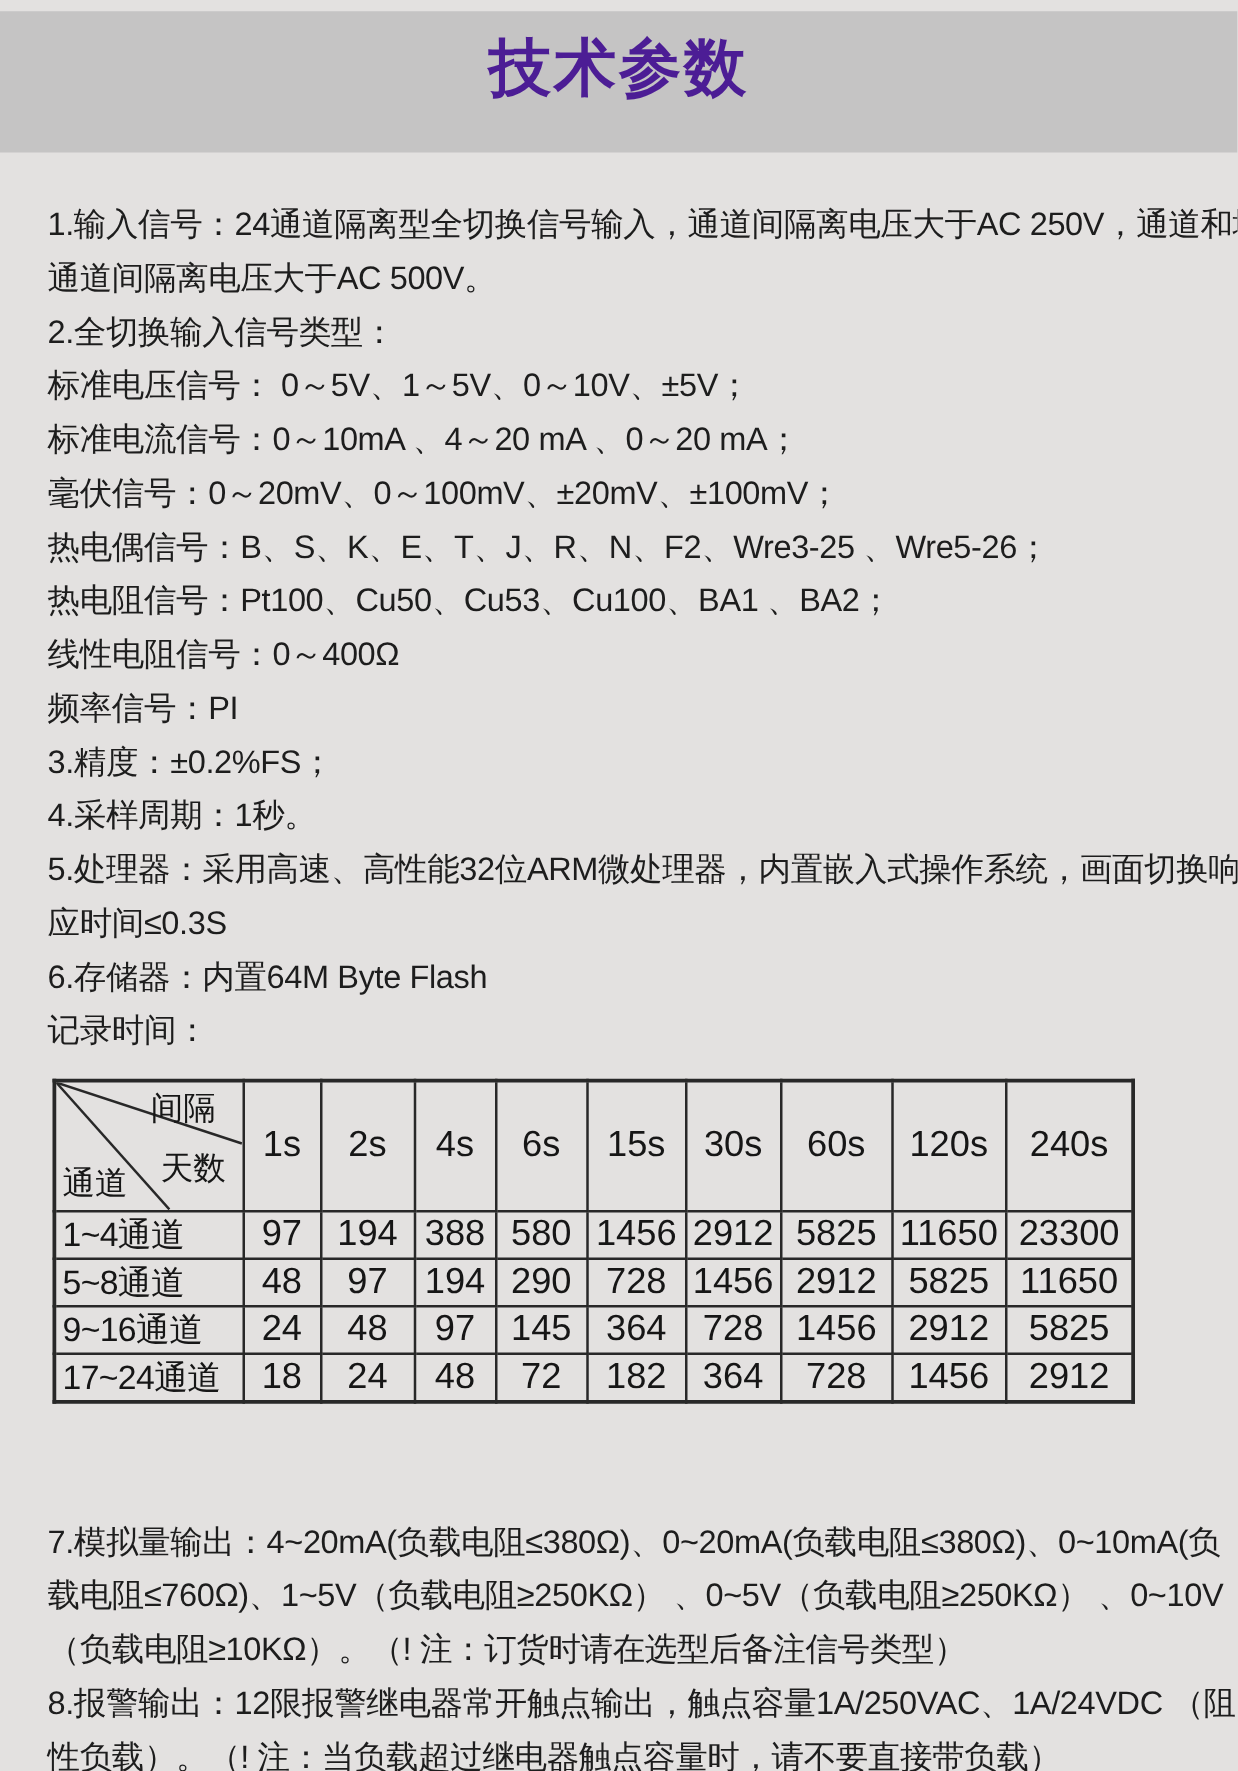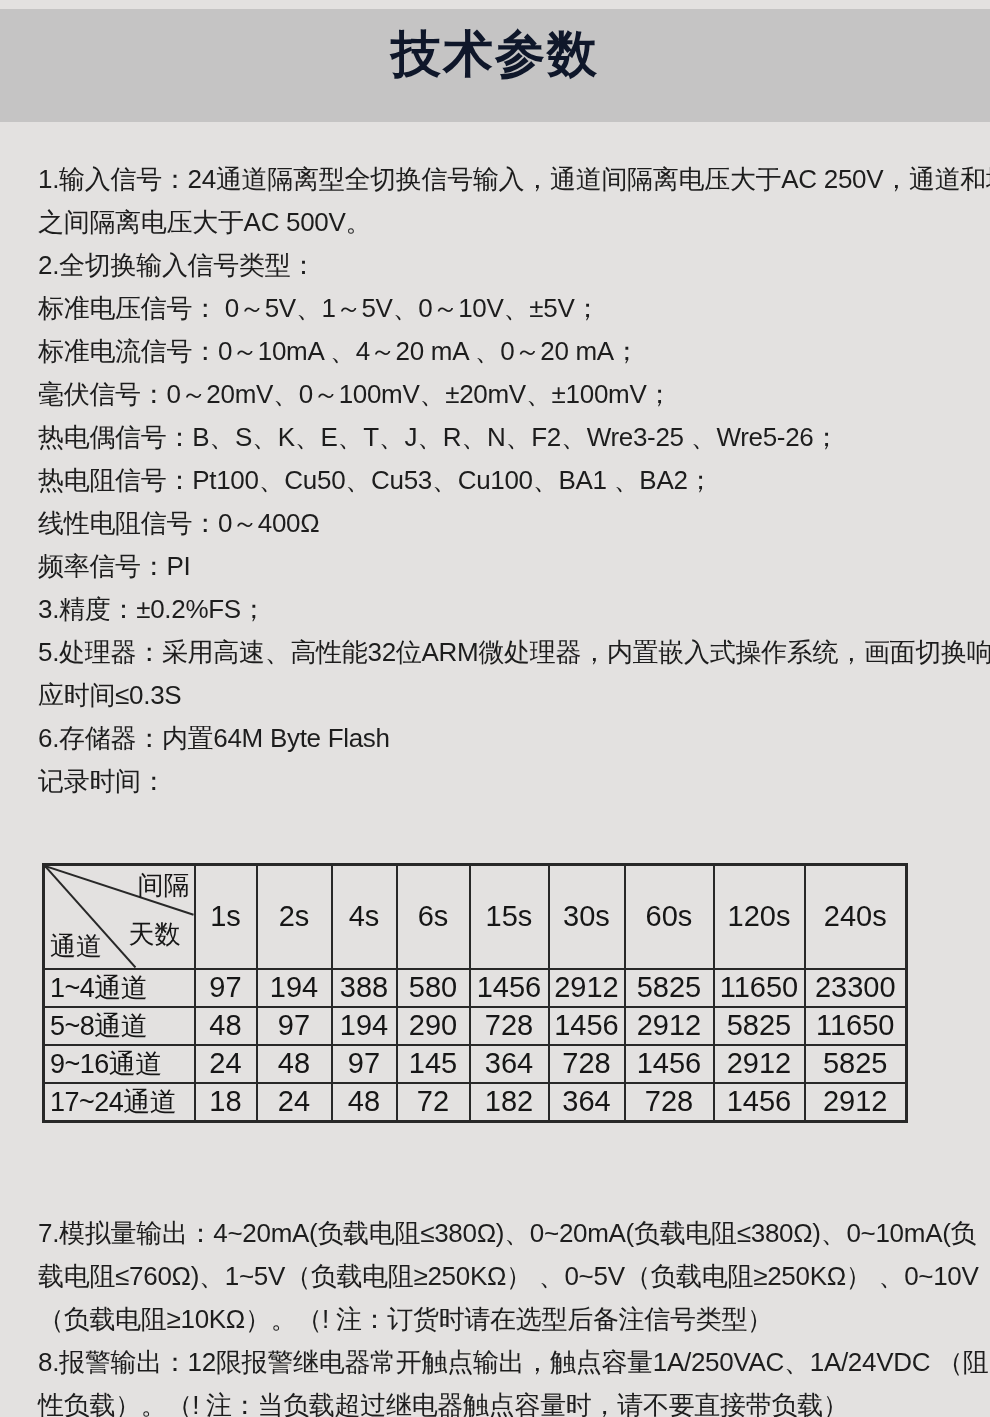--- a/index.html
+++ b/index.html
@@ -14,21 +14,21 @@
   }
 
   
   .banner {
     position:absolute; top:9px; left:0; width:990px; height:113px;
     background:#c5c4c4; text-align:center;
   }
   .banner h1 {
     padding-top:18px;
     font-size:50px; line-height:1.08; font-weight:bold;
-    color:#0f172a; letter-spacing:2px;
+    color:#4c1d95; letter-spacing:2px;
   }
   .banner .sub {
     font-size:22px; color:#2c2c2c; margin-top:-7px; letter-spacing:0.5px;
   }
 
   
   .block { position:absolute; left:38px; width:930px; }
   .block.top { top:158px; }
   .block.bottom { top:1196px;margin-top:16px; }
   .line {
@@ -51,45 +51,46 @@
     font-weight:normal; font-size:29px; text-align:center; color:#161616;
   }
   table.rec td.value { font-size:29px; text-align:center; color:#161616; }
   table.rec td.rowlabel {
     font-size:27px; text-align:left; padding-left:5px; color:#161616;
     letter-spacing:-0.5px; white-space:nowrap;
   }
   td.corner { position:relative; padding:0; }
   td.corner svg.diag { position:absolute; left:0; top:0; width:100%; height:100%; display:block; }
   td.corner .lbl { position:absolute; font-size:26px; color:#161616; line-height:1; }
-  td.corner .lbl.interval-lbl { top:7px; right:4px;font-family:Liberation Serif, serif; }
+  td.corner .lbl.interval-lbl { top:7px; right:21px; }
   td.corner .lbl.days-lbl { top:55px; right:13px; }
   td.corner .lbl.channel-lbl { bottom:9px; left:5px;margin-top:18px; }
 </style>
 </head>
 <body>
 
 <div>
 
   <header class="banner">
     <h1>技术参数</h1>
   </header>
 
   <div class="block top">
     <div class="line">1.输入信号：24通道隔离型全切换信号输入，通道间隔离电压大于AC 250V，通道和地</div>
-    <div class="line">之间隔离电压大于AC 500V。</div>
+    <div class="line">通道间隔离电压大于AC 500V。</div>
     <div class="line">2.全切换输入信号类型：</div>
     <div class="line">标准电压信号： 0～5V、1～5V、0～10V、±5V；</div>
     <div class="line">标准电流信号：0～10mA 、4～20 mA 、0～20 mA；</div>
     <div class="line">毫伏信号：0～20mV、0～100mV、±20mV、±100mV；</div>
     <div class="line">热电偶信号：B、S、K、E、T、J、R、N、F2、Wre3-25 、Wre5-26；</div>
     <div class="line">热电阻信号：Pt100、Cu50、Cu53、Cu100、BA1 、BA2；</div>
     <div class="line">线性电阻信号：0～400Ω</div>
     <div class="line">频率信号：PI</div>
     <div class="line">3.精度：±0.2%FS；</div>
+    <div class="line">4.采样周期：1秒。</div>
     <div class="line">5.处理器：采用高速、高性能32位ARM微处理器，内置嵌入式操作系统，画面切换响</div>
     <div class="line">应时间≤0.3S</div>
     <div class="line">6.存储器：内置64M Byte Flash</div>
     <div class="line">记录时间：</div>
   </div>
 
   <table class="rec">
     <colgroup>
       <col style="width:151px">
       <col style="width:62px">

